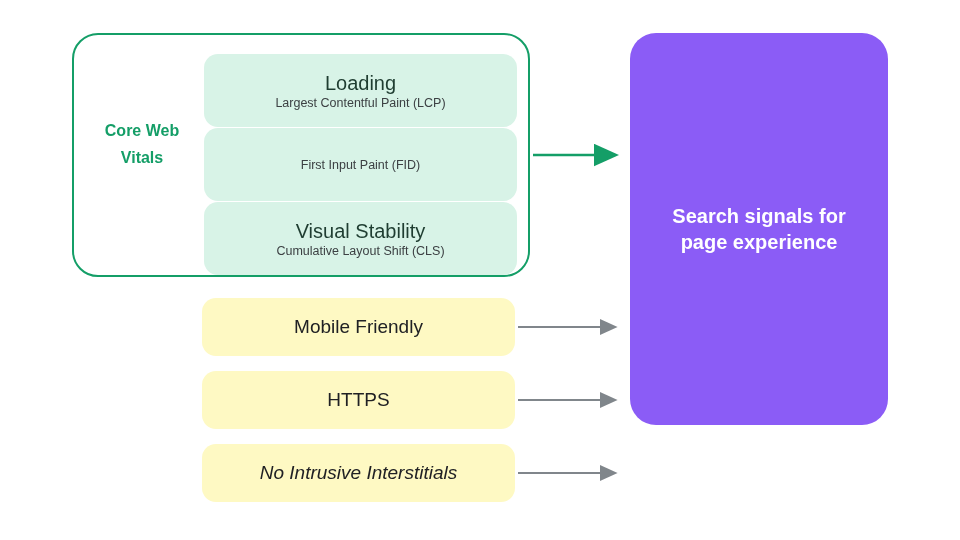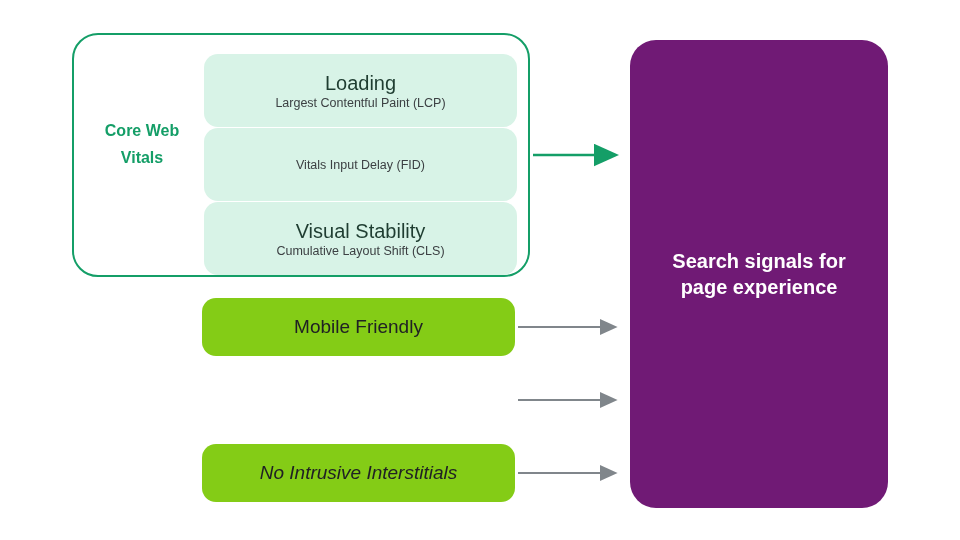--- a/index.html
+++ b/index.html
@@ -68,43 +68,42 @@
   .pill-2 { top: 93px; }
   .pill-3 { top: 167px; }
 
   
   .gray-pill {
     position: absolute;
     left: 202px;
     width: 313px;
     height: 58px;
     border-radius: 14px;
-    background: #84cc16;
+    background: #fef9c3;
     display: flex;
     align-items: center;
     justify-content: center;
     font-size: 19px;
     color: #202124;
     box-sizing: border-box;
   }
   .gray-1 { top: 298px; }
   .gray-2 { top: 371px; }
   .gray-3 { top: 444px; font-style: italic; }
 
   
   .result-box {
     position: absolute;
     left: 630px; top: 33px;
-    width: 258px; height: 468px;
-    background: #701a75;
+    width: 258px; height: 392px;
+    background: #8b5cf6;
     border-radius: 26px;
     display: flex;
     align-items: center;
     justify-content: center;
-    margin-top: 7px;
   }
   .result-label {
     width: 180px;
     text-align: center;
     color: #ffffff;
     font-size: 20px;
     font-weight: bold;
     line-height: 26px;
   }
 </style>
@@ -130,31 +129,32 @@
 
   <div class="cwv-box">
     <div class="cwv-label">Core Web Vitals</div>
 
     <div class="pill pill-1">
       <div class="pill-title">Loading</div>
       <div class="pill-sub">Largest Contentful Paint (LCP)</div>
     </div>
 
     <div class="pill pill-2">
-      <div class="pill-sub">Vitals Input Delay (FID)</div>
+      <div class="pill-sub">First Input Paint (FID)</div>
     </div>
 
     <div class="pill pill-3">
       <div class="pill-title">Visual Stability</div>
       <div class="pill-sub">Cumulative Layout Shift (CLS)</div>
     </div>
   </div>
 
   <div class="gray-pill gray-1">Mobile Friendly</div>
 
+  <div class="gray-pill gray-2">HTTPS</div>
 
   <div class="gray-pill gray-3">No Intrusive Interstitials</div>
 
   <div class="result-box">
     <div class="result-label">Search signals for page experience</div>
   </div>
 
 </div>
 
 </body></html>

